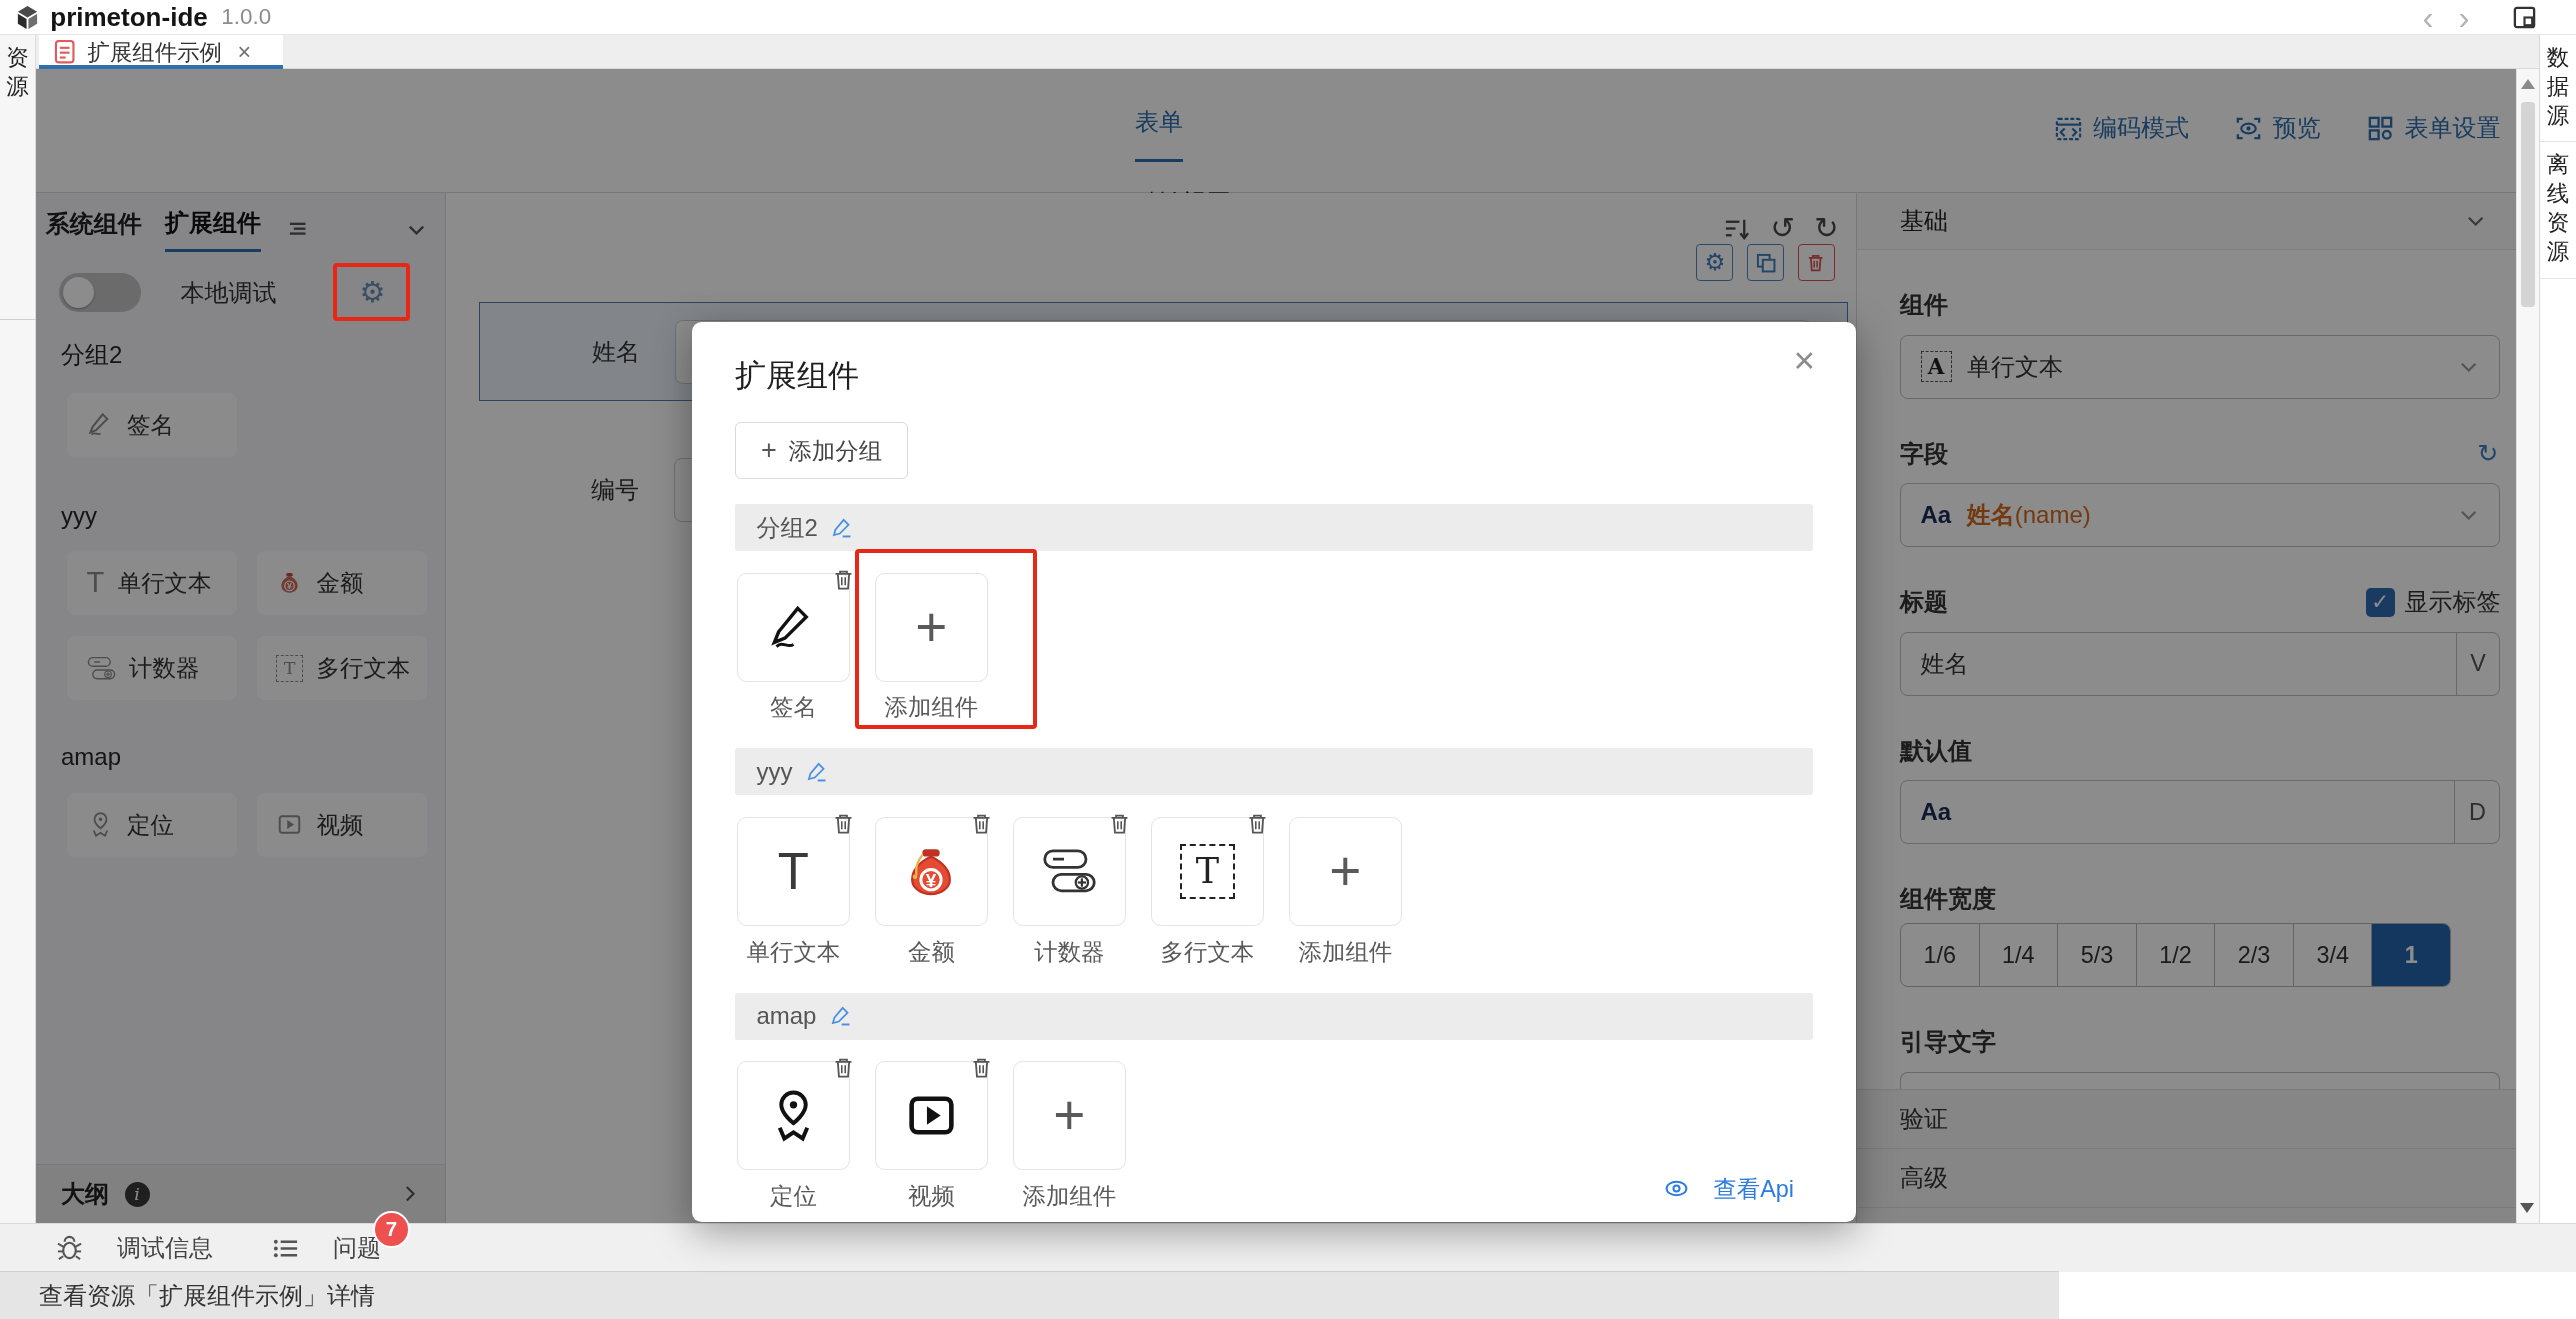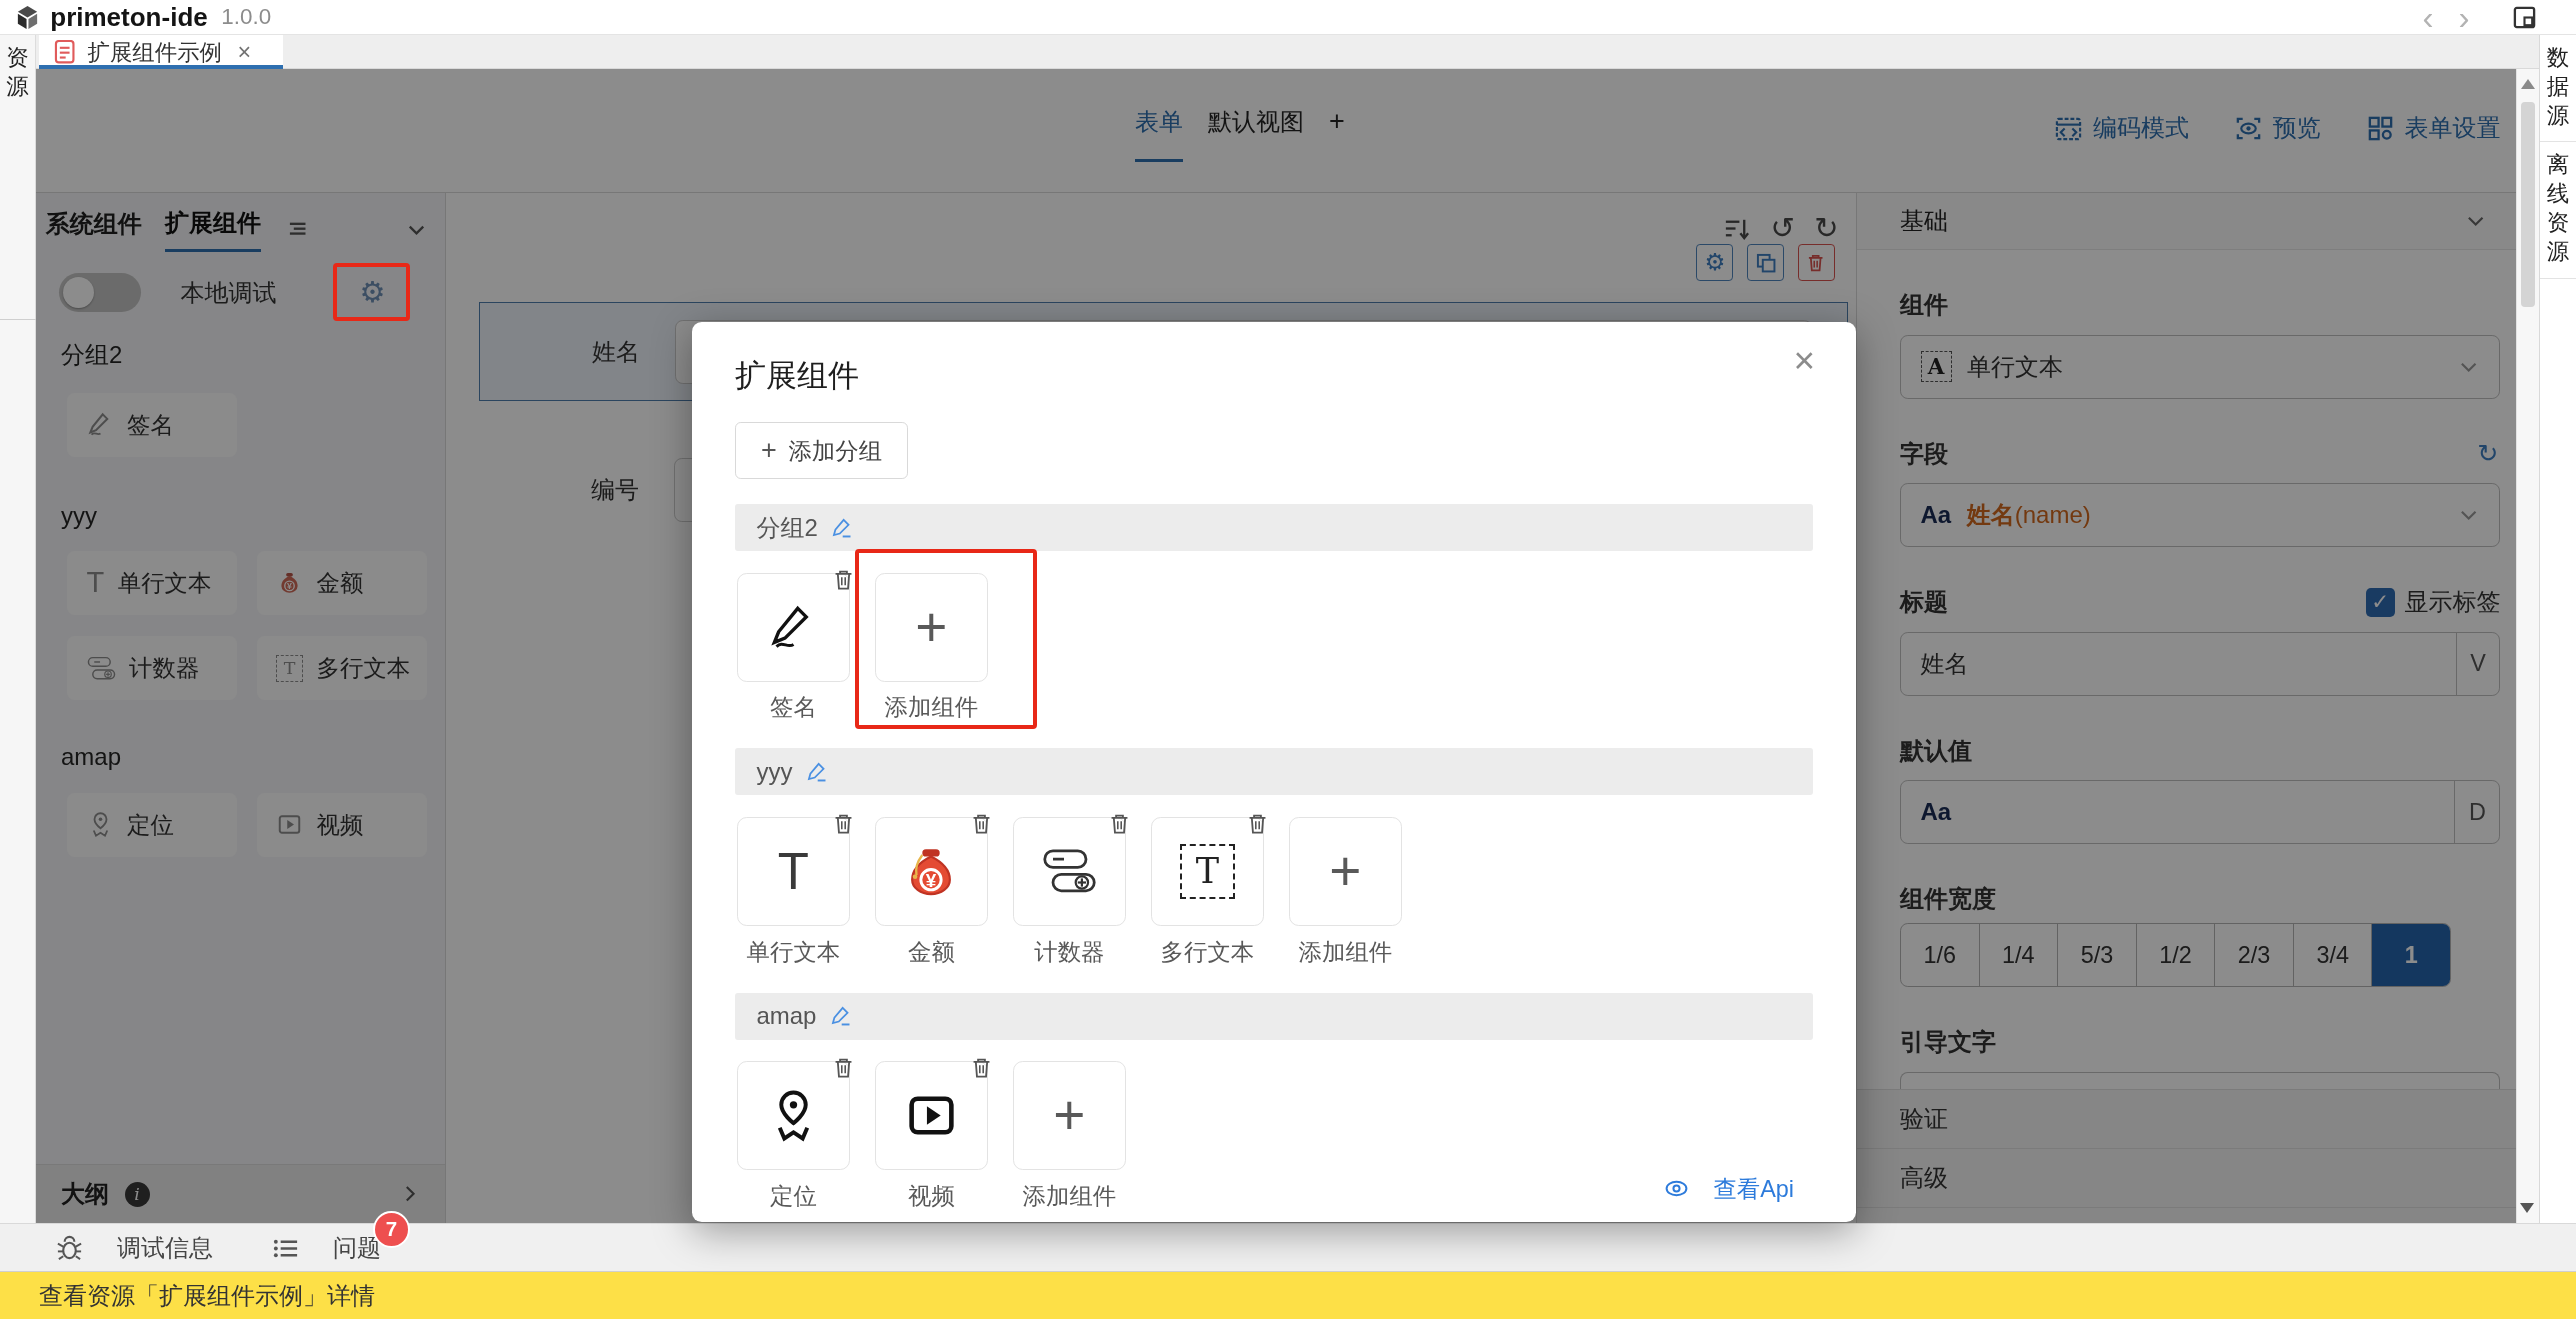--- a/index.html
+++ b/index.html
@@ -35,21 +35,21 @@
   .rstab{border-bottom:1px solid #e3e3e3;padding:7.8px 0 11.7px 0;}
 
   
   .vscroll{left:2516px;top:69px;width:23.4px;height:1154px;background:#f7f7f7;border-left:1px solid #e3e3e3;box-sizing:border-box;}
   .vscroll .thumb{position:absolute;left:3.9px;top:33px;width:14.6px;height:205px;background:#d4d4d4;border-radius:3.9px;}
   .tri-up{width:0;height:0;border-left:7.8px solid transparent;border-right:7.8px solid transparent;border-bottom:10.7px solid #8a8a8a;margin:9.7px auto 0 auto;}
   .tri-dn{position:absolute;bottom:9.7px;left:2.9px;width:0;height:0;border-left:7.8px solid transparent;border-right:7.8px solid transparent;border-top:10.7px solid #555;}
 
   
   .headerzone{left:36px;top:69px;width:2480px;height:124px;background:#fff;border-bottom:1px solid #d9d9d9;box-sizing:border-box;}
-  .view-tabs{position:absolute;left:1099px;top:37px;display:flex;align-items:flex-start;gap:25px;font-size:24px;}
+  .view-tabs{position:absolute;left:1099px;top:37px;display:flex;align-items:flex-start;gap:25px;font-size:24px;flex-direction:column;}
   .view-tab-active{color:#2e6fb0;padding-bottom:21.4px;border-bottom:3.9px solid #2e6fb0;}
   .view-tab{color:#262626;}
   .view-tab-add{color:#262626;font-size:27px;}
   .hdr-actions{position:absolute;right:15.6px;top:43px;display:flex;align-items:center;gap:45px;}
   .hdr-action{display:flex;align-items:center;gap:9.7px;color:#2e6fb0;font-size:24px;}
 
   
   .leftpanel{left:36px;top:193px;width:410px;height:1030px;background:#f4f5f7;border-right:1px solid #d9d9d9;box-sizing:border-box;overflow:hidden;}
   .lp-tabs{display:flex;align-items:center;padding:11.7px 15.6px 0 9.7px;height:49px;}
   .lp-tab{font-size:24px;font-weight:bold;color:#1f1f1f;padding-bottom:9.7px;}
@@ -149,21 +149,21 @@
   .ring{position:absolute;border:4.9px solid #e82817;z-index:60;border-radius:3.9px;pointer-events:none;}
   .ring-gear{left:-27px;top:-15.6px;right:-21.4px;bottom:-13.6px;}
   .ring-add{left:-19.5px;top:-23.4px;right:-49px;bottom:-5.8px;}
 
   
   .bottombar{left:0;top:1223px;width:2576px;height:49px;background:#f0f0f0;border-top:1px solid #d9d9d9;
              display:flex;align-items:center;padding-left:55px;box-sizing:border-box;gap:58px;z-index:45;}
   .bb-item{display:flex;align-items:center;gap:33px;font-size:24px;color:#444;position:relative;}
   .badge{position:absolute;top:-21.4px;right:-29px;width:33px;height:33px;border-radius:50%;background:#ee4f4f;
          border:2.9px solid #fff;color:#fff;font-size:20.5px;font-weight:bold;display:flex;align-items:center;justify-content:center;}
-  .statusbar{left:0;top:1271px;width:2576px;height:48px;background:#fde047;border-top:1px solid #cfcfcf;
+  .statusbar{left:0;top:1271px;width:2059px;height:48px;background:#e5e5e5;border-top:1px solid #cfcfcf;
              display:flex;align-items:center;padding-left:39px;box-sizing:border-box;font-size:24px;color:#333;z-index:45;}
 </style>
 </head>
 <body>
 
 <div id="app">
 
   <div class="abs topbar">
     <span>
       <svg width="27" height="27" viewBox="0 0 28 28">

